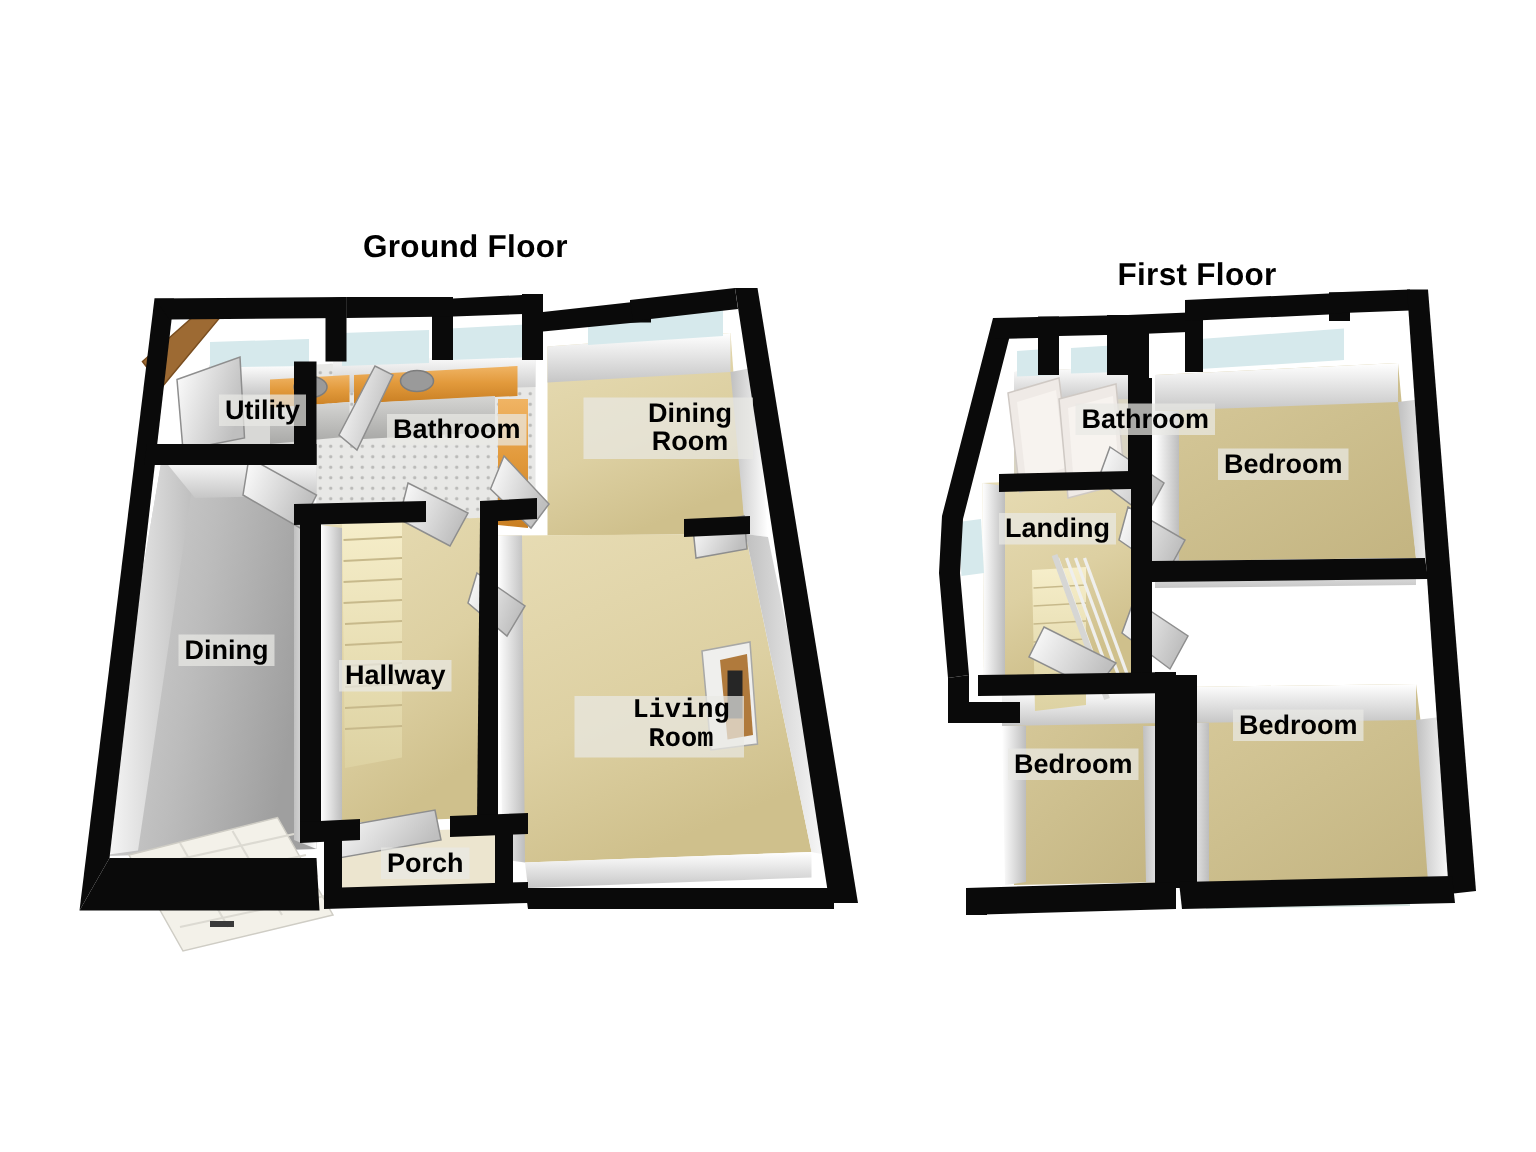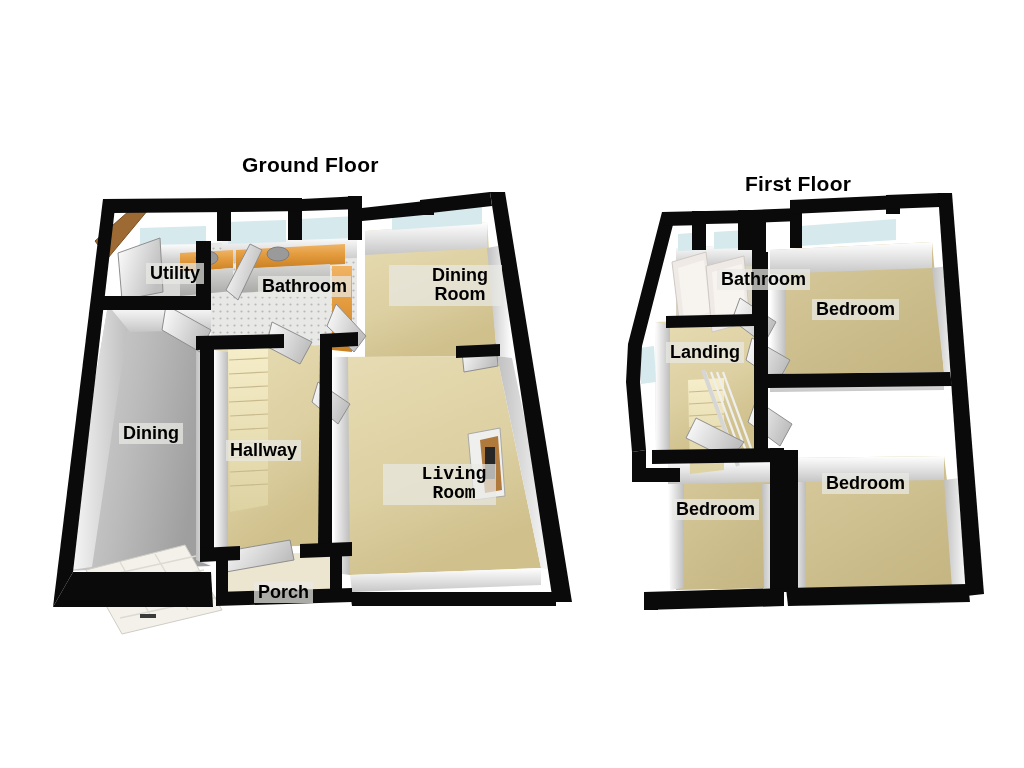--- a/index.html
+++ b/index.html
@@ -42,21 +42,21 @@
   }
   .room-label.two-line{white-space:normal;line-height:1.05;padding-left:33px;}
 
   
   #lbl-utility     {left:146px;top:263px;}
   #lbl-kitchen     {left:258px;top:276px;}
   #lbl-dining      {left:389px;top:265px;width:76px;}
   #lbl-garage      {left:119px;top:423px;}
   #lbl-hallway     {left:226px;top:440px;}
   #lbl-living      {left:383px;top:464px;width:76px;font-family:Liberation Mono, monospace;}
-  #lbl-porch       {left:254px;top:565px;margin-top:17px;}
+  #lbl-porch       {left:254px;top:565px;}
 
   
   #lbl-bathroom    {left:697px;top:269px;margin-left:20px;}
   #lbl-bedroom-1   {left:812px;top:299px;}
   #lbl-landing     {left:666px;top:342px;}
   #lbl-bedroom-2   {left:672px;top:499px;}
   #lbl-bedroom-3   {left:822px;top:473px;}
 </style>
 </head>
 <body>

